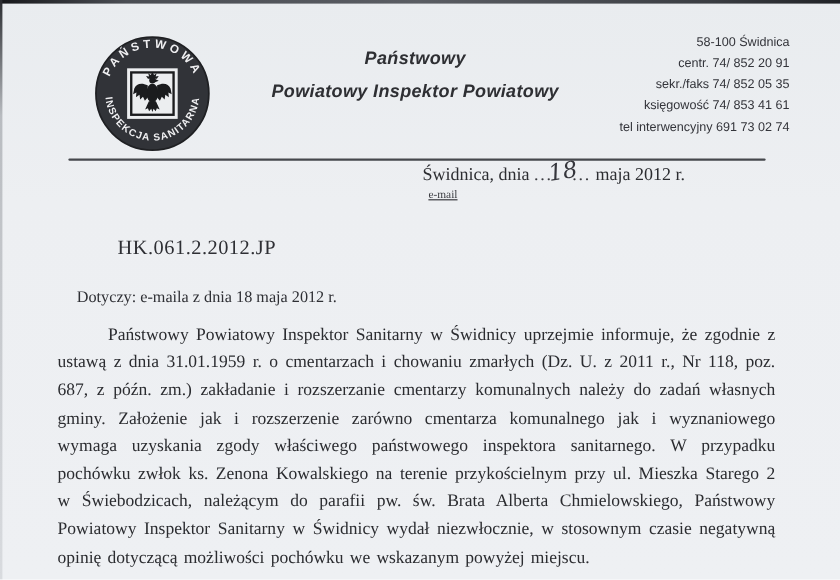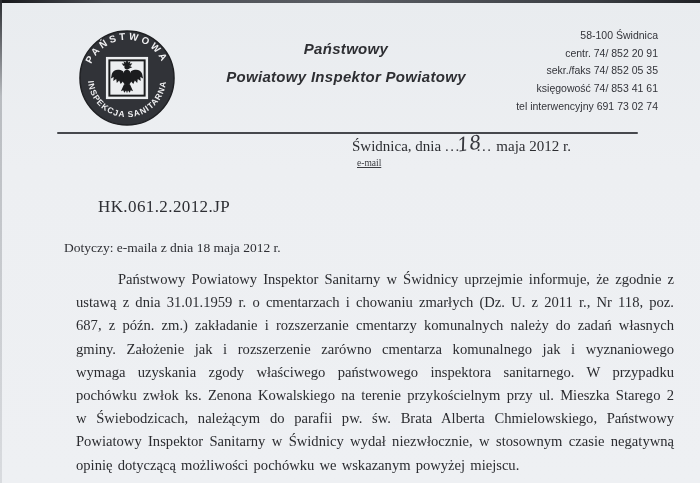--- a/index.html
+++ b/index.html
@@ -67,21 +67,21 @@
   }
   .subject{
     position:absolute;left:64px;top:240px;
     font-size:13.5px;color:#2e2f34;
   }
   
   .body-text{
     position:absolute;left:48px;top:268px;width:598px;
     font-size:14.6px;line-height:23.2px;
     text-align:justify;text-indent:42px;
-    color:#2b2c30;word-spacing:1.5px;margin-left:28px;
+    color:#2b2c30;word-spacing:1.5px;
   }
 </style>
 </head>
 <body>
 
 <div class="page">
 
   <div class="scan-edge-top"></div>
   <div class="scan-edge-left"></div>
 

